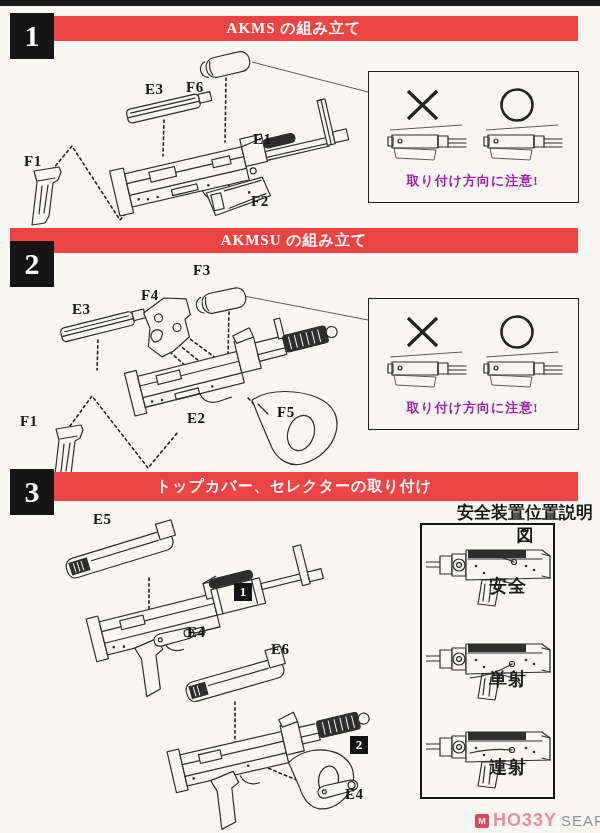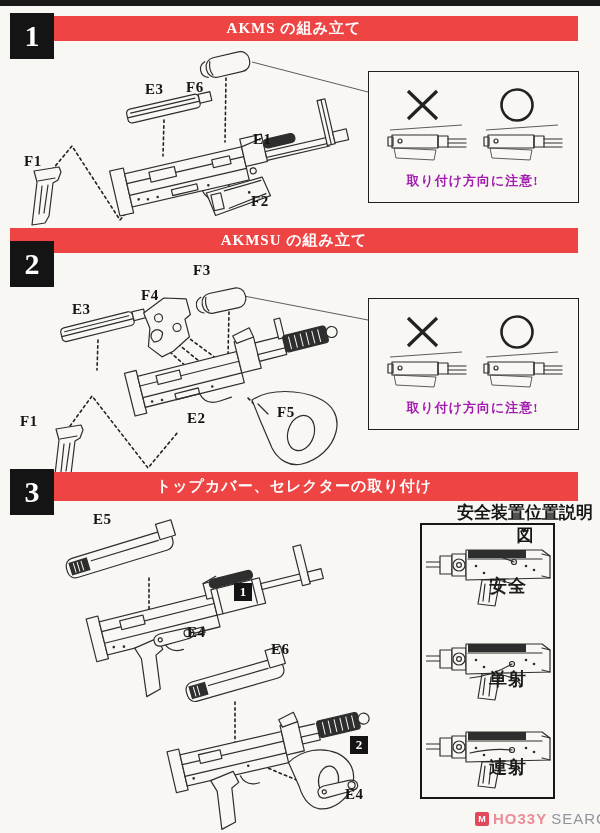--- a/index.html
+++ b/index.html
@@ -55,21 +55,21 @@
   .mode-label{
     font-size:18px;font-weight:700;color:#1d1d1d;letter-spacing:1px;
   }
   
   .wm{display:flex;align-items:center;gap:4px;}
   .wm-icon{
     width:14px;height:14px;background:#e2485c;border-radius:2px;
     color:#fff;font-size:9px;font-weight:700;
     display:flex;align-items:center;justify-content:center;
   }
-  .wm-hobby{color:#ec8d99;font-weight:700;font-size:15px;letter-spacing:1px;}
+  .wm-hobby{color:#ec8d99;font-weight:700;font-size:18px;letter-spacing:1px;}
   .wm-search{color:#8f939b;font-weight:400;font-size:15px;letter-spacing:1px;}
   
   svg .ln{stroke:#2e2e2e;stroke-width:1.2;fill:none;stroke-linejoin:round;stroke-linecap:round;}
   svg .fl{stroke:#2e2e2e;stroke-width:1.2;fill:#f8f7f4;stroke-linejoin:round;}
   svg .dk{fill:#2e2e2e;stroke:none;}
   svg .dkf{stroke:#2e2e2e;stroke-width:1.2;fill:#2e2e2e;}
   svg .dot{stroke:#222;stroke-width:1.6;stroke-dasharray:2.5 3.2;fill:none;stroke-linecap:round;}
   svg .thin{stroke:#4a4a4a;stroke-width:0.9;fill:none;}
   svg .wl{stroke:#f8f7f4;stroke-width:1;fill:none;}
   svg .mark{stroke:#222;fill:none;}

